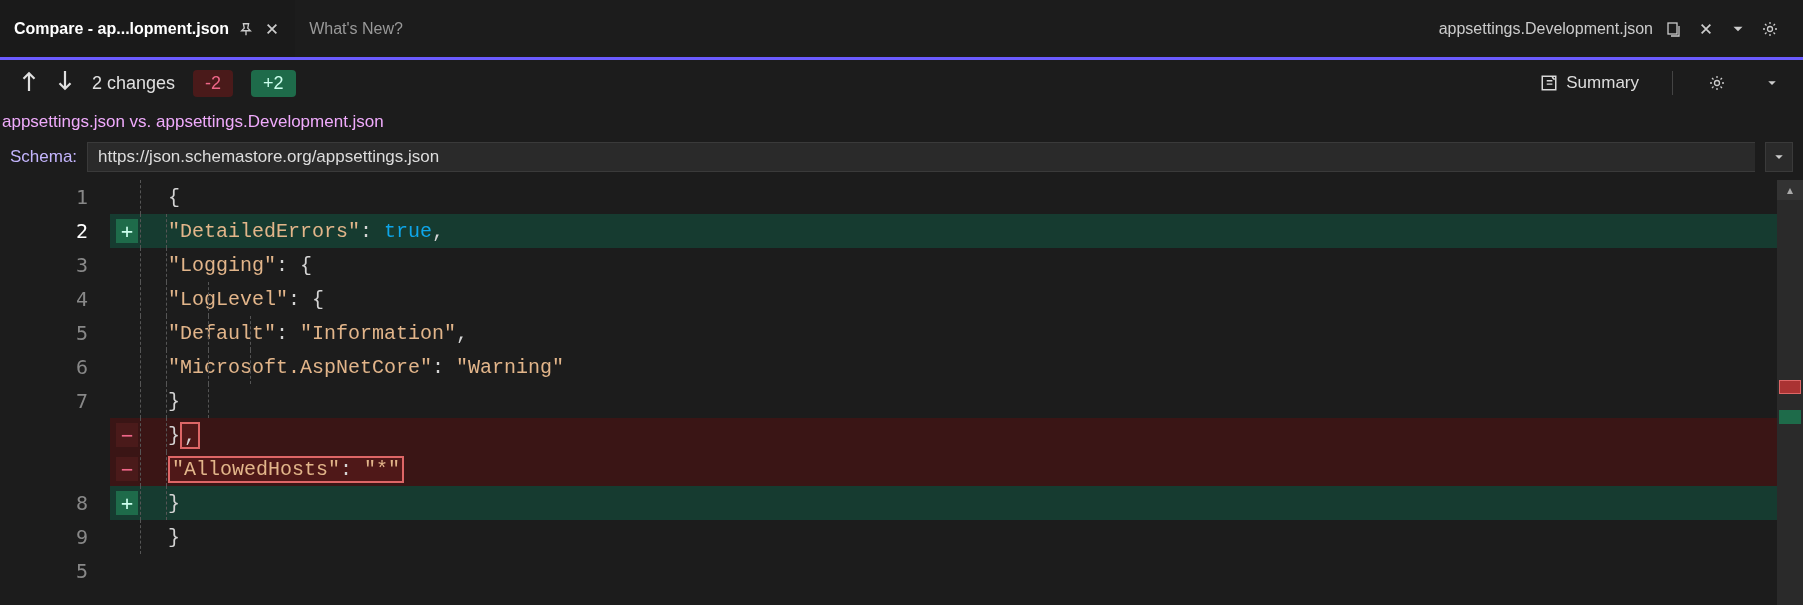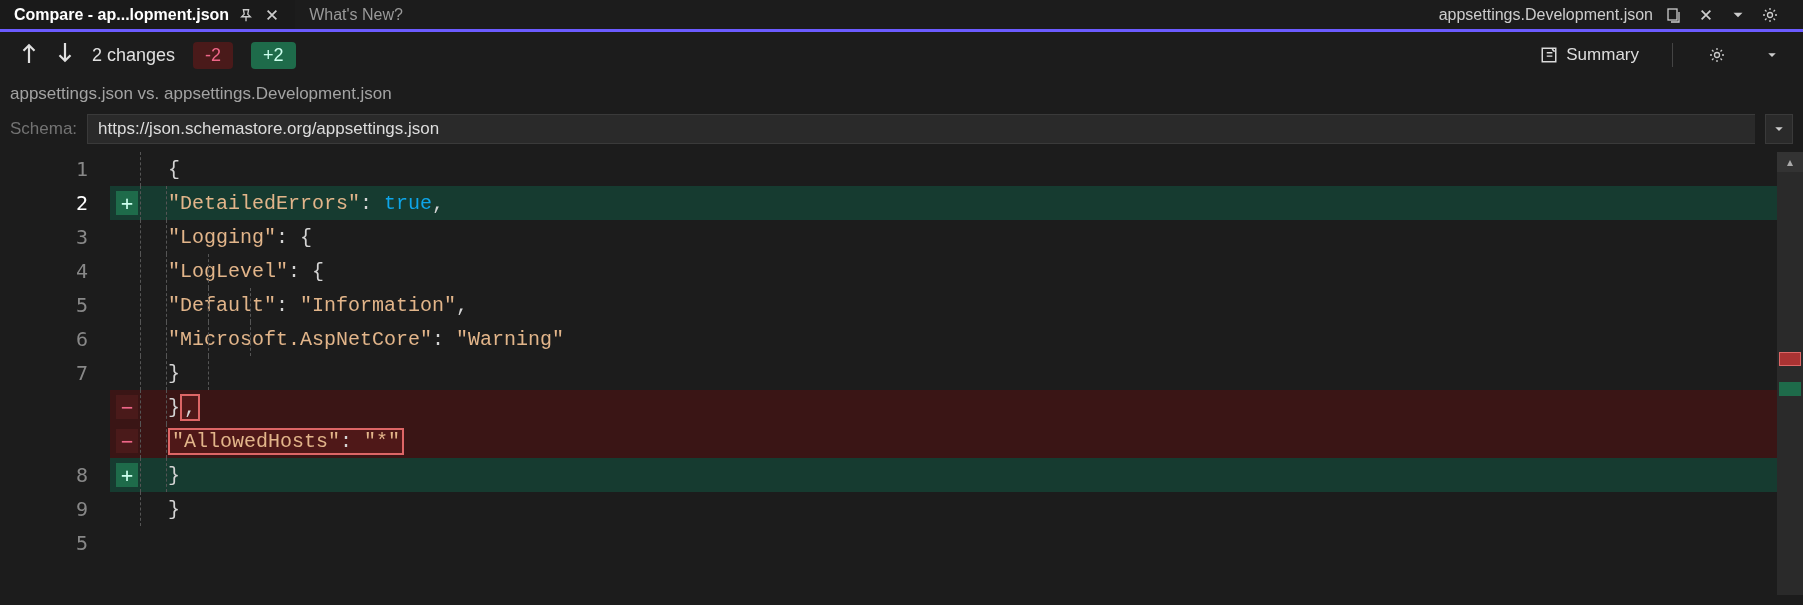--- a/index.html
+++ b/index.html
@@ -1,39 +1,39 @@
 <!DOCTYPE html>
 <html><head>
 <meta charset="utf-8">
 <style>
 * { margin: 0; padding: 0; box-sizing: border-box; }
 body { background: #1c1c1c; color: #d4d4d4; font-family: 'Segoe UI', Tahoma, sans-serif; font-size: 14px; width: 1803px; height: 605px; overflow: hidden; }
 
-.tab-bar { height: 32px; background: #1c1c1c; display: flex; align-items: stretch; border-bottom: 3px solid #6b5bff; }
+.tab-bar { height: 60px; background: #1c1c1c; display: flex; align-items: stretch; border-bottom: 3px solid #6b5bff; }
 .tab { display: flex; align-items: center; padding: 0 14px; gap: 8px; font-size: 16px; }
 .tab.active { background: #1a1a1a; color: #fff; font-weight: 600; }
 .tab.inactive { color: #999; }
 .tab-close, .tab-pin { display: inline-flex; width: 18px; height: 18px; align-items: center; justify-content: center; color: #ccc; }
 .tab-right-group { margin-left: auto; display: flex; align-items: center; gap: 10px; padding-right: 22px; }
 .tab-right-group .fname { color: #ccc; font-size: 16px; }
 .icon-btn { display: inline-flex; align-items: center; justify-content: center; width: 22px; height: 22px; color: #ccc; }
 
 .toolbar { height: 46px; display: flex; align-items: center; padding: 0 20px; gap: 18px; background: #1c1c1c; }
 .nav-arrow { color: #e0e0e0; font-size: 20px; }
 .changes-label { color: #e0e0e0; font-size: 18px; }
 .badge { padding: 3px 12px; border-radius: 4px; font-size: 18px; font-weight: 400; }
 .badge.minus { background: #4a1a1a; color: #e68; }
 .badge.plus { background: #1e6b4a; color: #cfe; }
 .toolbar-right { margin-left: auto; display: flex; align-items: center; gap: 33px; }
 .summary-btn { display: flex; align-items: center; gap: 8px; color: #ddd; font-size: 17px; }
 .divider { width: 1px; height: 24px; background: #444; }
 
-.compare-line { padding: 6px 10px; color: #a3a3a3; font-size: 17px; }
+.compare-line { padding: 6px 2px; color: #f0abfc; font-size: 17px; }
 .schema-row { display: flex; align-items: center; gap: 10px; padding: 4px 10px 8px; font-size: 17px; }
-.schema-label { color: #737373; }
+.schema-label { color: #c4b5fd; }
 .schema-input { flex: 1; background: #2a2a2a; border: 1px solid #3a3a3a; border-right: none; color: #ddd; padding: 4px 10px; font-size: 17px; }
 .schema-dd { width: 28px; height: 30px; background: #2a2a2a; border: 1px solid #3a3a3a; display: flex; align-items: center; justify-content: center; color: #ccc; }
 
 .editor-wrap { display: flex; height: calc(605px - 42px - 46px - 34px - 40px); position: relative; }
 .gutter { width: 110px; background: #1c1c1c; }
 .gutter-row { height: 34px; display: flex; align-items: center; justify-content: flex-end; padding-right: 22px; color: #888; font-family: Consolas, monospace; font-size: 20px; }
 .gutter-row.active { color: #fff; }
 .marker-col { width: 54px; }
 .marker-row { height: 34px; display: flex; align-items: center; justify-content: flex-start; padding-left: 6px; font-family: Consolas, monospace; font-size: 20px; position: relative; }
 .marker-row .guide { position: absolute; left: 30px; top: 0; bottom: 0; border-left: 1px dashed #555; }

